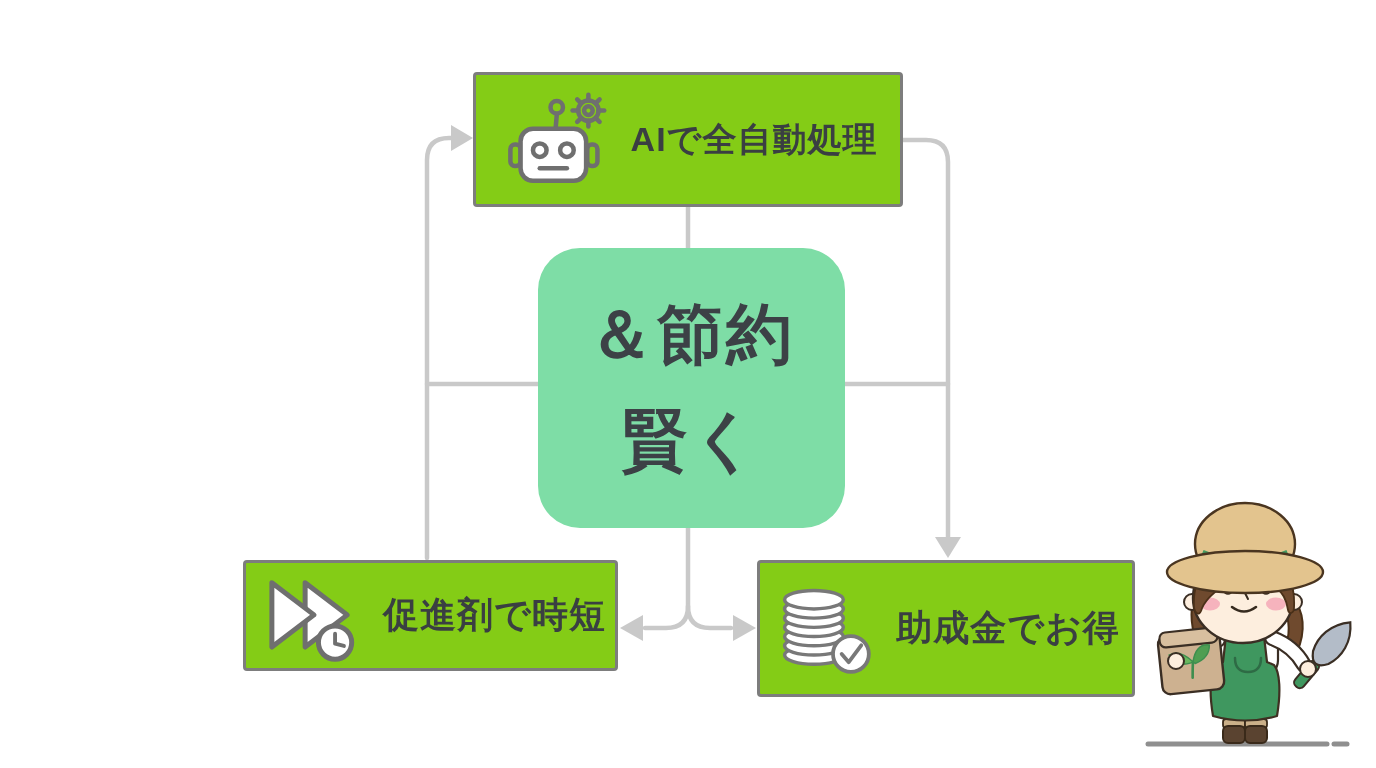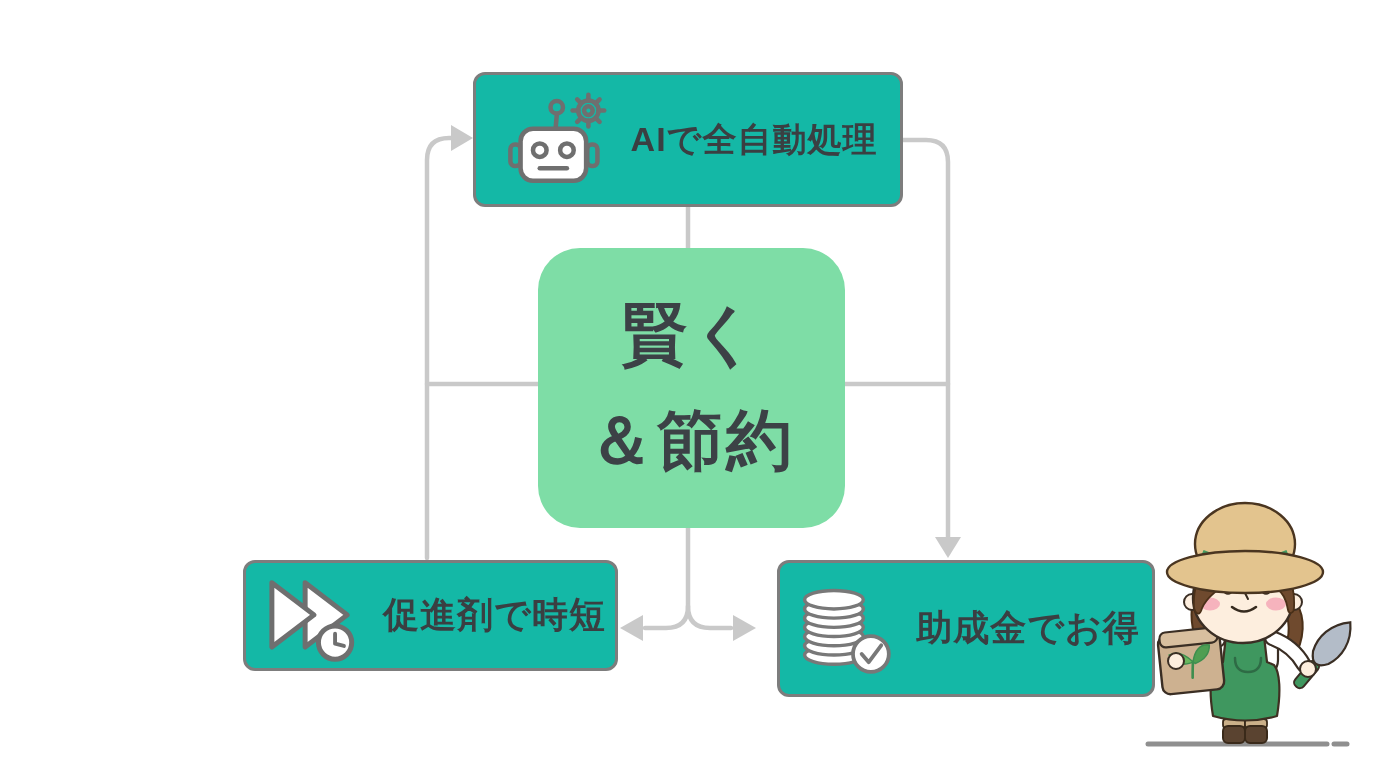--- a/index.html
+++ b/index.html
@@ -8,40 +8,40 @@
     background: #ffffff;
     font-family: "Liberation Sans", "DejaVu Sans", sans-serif;
     position: relative;
     overflow: hidden;
   }
   .connectors {
     position: absolute; left: 0; top: 0; z-index: 0;
   }
   .node {
     position: absolute;
-    background: #14b8a6;
+    background: #84cc16;
     border: 3px solid #7d7d7d;
-    border-radius: 12px;
+    border-radius: 4px;
     display: flex;
     align-items: center;
     justify-content: center;
     box-sizing: border-box;
     z-index: 1;
   }
   .node-label {
     font-weight: bold;
     color: #3a3f42;
     letter-spacing: 1px;
     white-space: nowrap;
   }
   #node-ai      { left: 473px; top: 72px;  width: 430px; height: 135px; gap: 12px; }
   #node-ai .node-label { font-size: 34px; }
   #node-accelerant { left: 243px; top: 560px; width: 375px; height: 111px; gap: 10px; }
   #node-accelerant .node-label { font-size: 36px; }
-  #node-subsidy { left: 757px; top: 560px; width: 378px; height: 137px; gap: 14px; margin-left: 20px; }
+  #node-subsidy { left: 757px; top: 560px; width: 378px; height: 137px; gap: 14px; }
   #node-subsidy .node-label { font-size: 36px; }
   #node-center {
     left: 538px; top: 248px; width: 307px; height: 280px;
     background: #7edda6;
     border: none;
     border-radius: 42px;
     flex-direction: column;
     justify-content: center;
   }
   .center-line {
@@ -111,22 +111,22 @@
       <rect x="16" y="36" width="58" height="46" rx="11" fill="#ffffff"></rect>
       <circle cx="33" cy="55" r="6"></circle>
       <circle cx="57" cy="55" r="6"></circle>
       <line x1="33" y1="71" x2="57" y2="71"></line>
     </g>
   </svg>
   <span class="node-label">AIで全自動処理</span>
 </div>
 
 <div class="node" id="node-center">
+  <div class="center-line">＆節約</div>
   <div class="center-line">賢く</div>
-  <div class="center-line">＆節約</div>
 </div>
 
 <div class="node" id="node-accelerant">
   <svg class="node-icon" width="118" height="102" viewBox="0 0 100 92">
     <g stroke="#6f6f6f" stroke-width="4.5" fill="#ffffff" stroke-linejoin="round" stroke-linecap="round">
       <path d="M42,16 L80,45 L42,74 Z"></path>
       <path d="M12,16 L50,45 L12,74 Z"></path>
       <circle cx="69" cy="70" r="15"></circle>
     </g>
     <path d="M69,62 L69,71 L77,73" stroke="#6f6f6f" stroke-width="3.5" fill="none" stroke-linecap="round" stroke-linejoin="round"></path>

